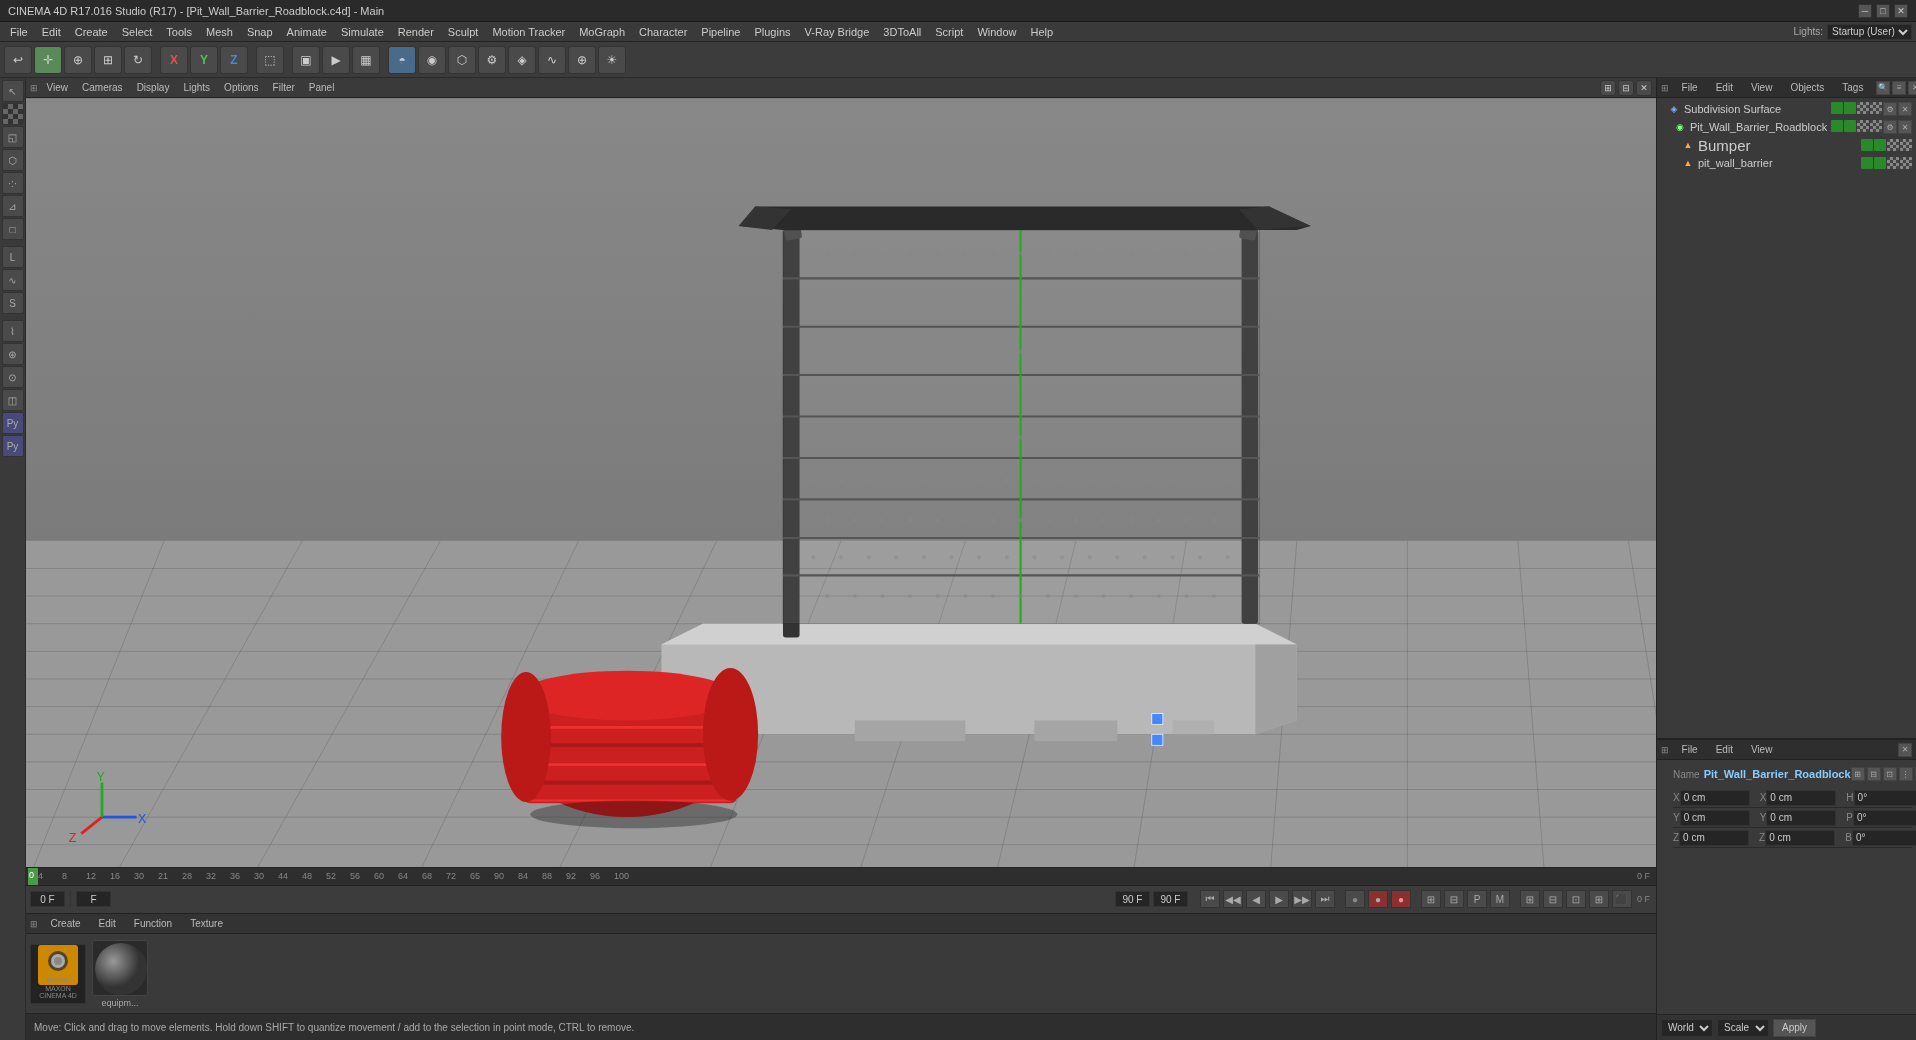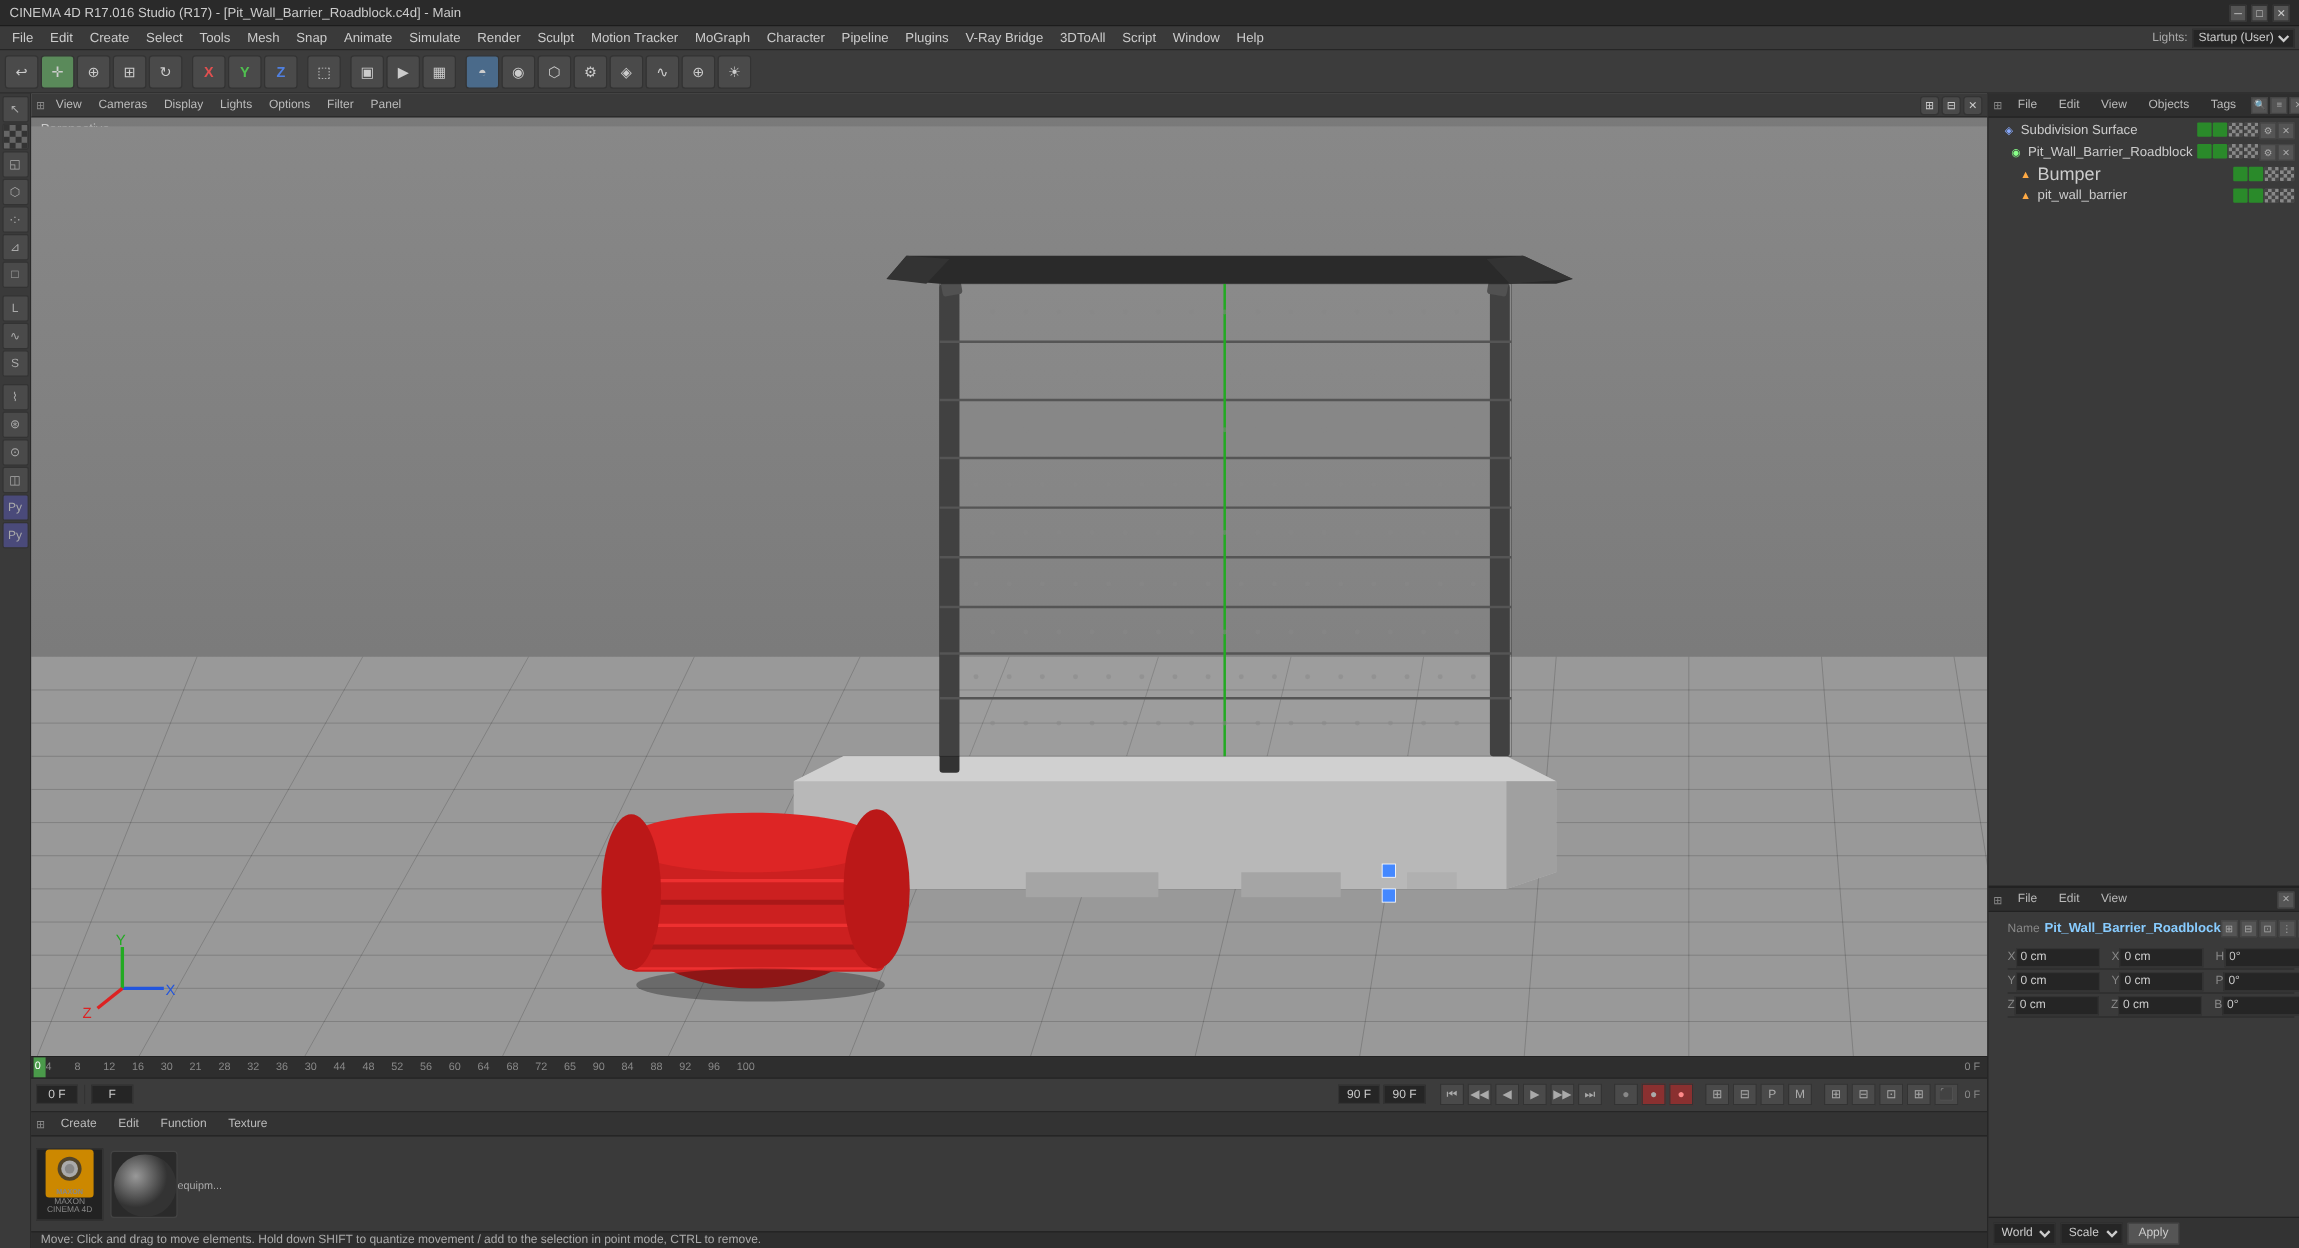--- a/index.html
+++ b/index.html
@@ -241,21 +241,21 @@
       overflow: hidden;
       position: relative;
     }
 
     
     #status-bar {
       height: 14px;
       background: #2e2e2e;
       display: flex;
       align-items: center;
-      padding: 0 8px;
+      padding: 13px 8px;
       font-size: 10px;
       color: #aaa;
       border-top: 1px solid #222;
     }
 
     
     #right-panel {
       width: 260px;
       background: #3a3a3a;
       border-left: 1px solid #222;
@@ -887,21 +887,21 @@
               <circle cx="18" cy="14" r="10" fill="#333" opacity="0.8"></circle>
               <circle cx="18" cy="14" r="7" fill="#aaa"></circle>
               <circle cx="18" cy="14" r="4" fill="#888"></circle>
               <text x="18" y="35" text-anchor="middle" fill="#888" font-size="6">MAXON</text>
             </svg>
           </div>
           <div class="maxon-logo-text">MAXON</div>
           <div class="maxon-logo-text">CINEMA 4D</div>
         </div>
 
-        <div style="display:flex; flex-direction:row; align-items:center; cursor:pointer;">
+        <div style="display:flex; flex-direction:column; align-items:center; cursor:pointer;">
           <div class="material-swatch">
             <svg width="56" height="56" viewBox="0 0 56 56">
               <defs>
                 <radialGradient id="matGrad" cx="35%" cy="35%">
                   <stop offset="0%" stop-color="#999"></stop>
                   <stop offset="100%" stop-color="#333"></stop>
                 </radialGradient>
               </defs>
               <circle cx="28" cy="28" r="26" fill="url(#matGrad)"></circle>
             </svg>

